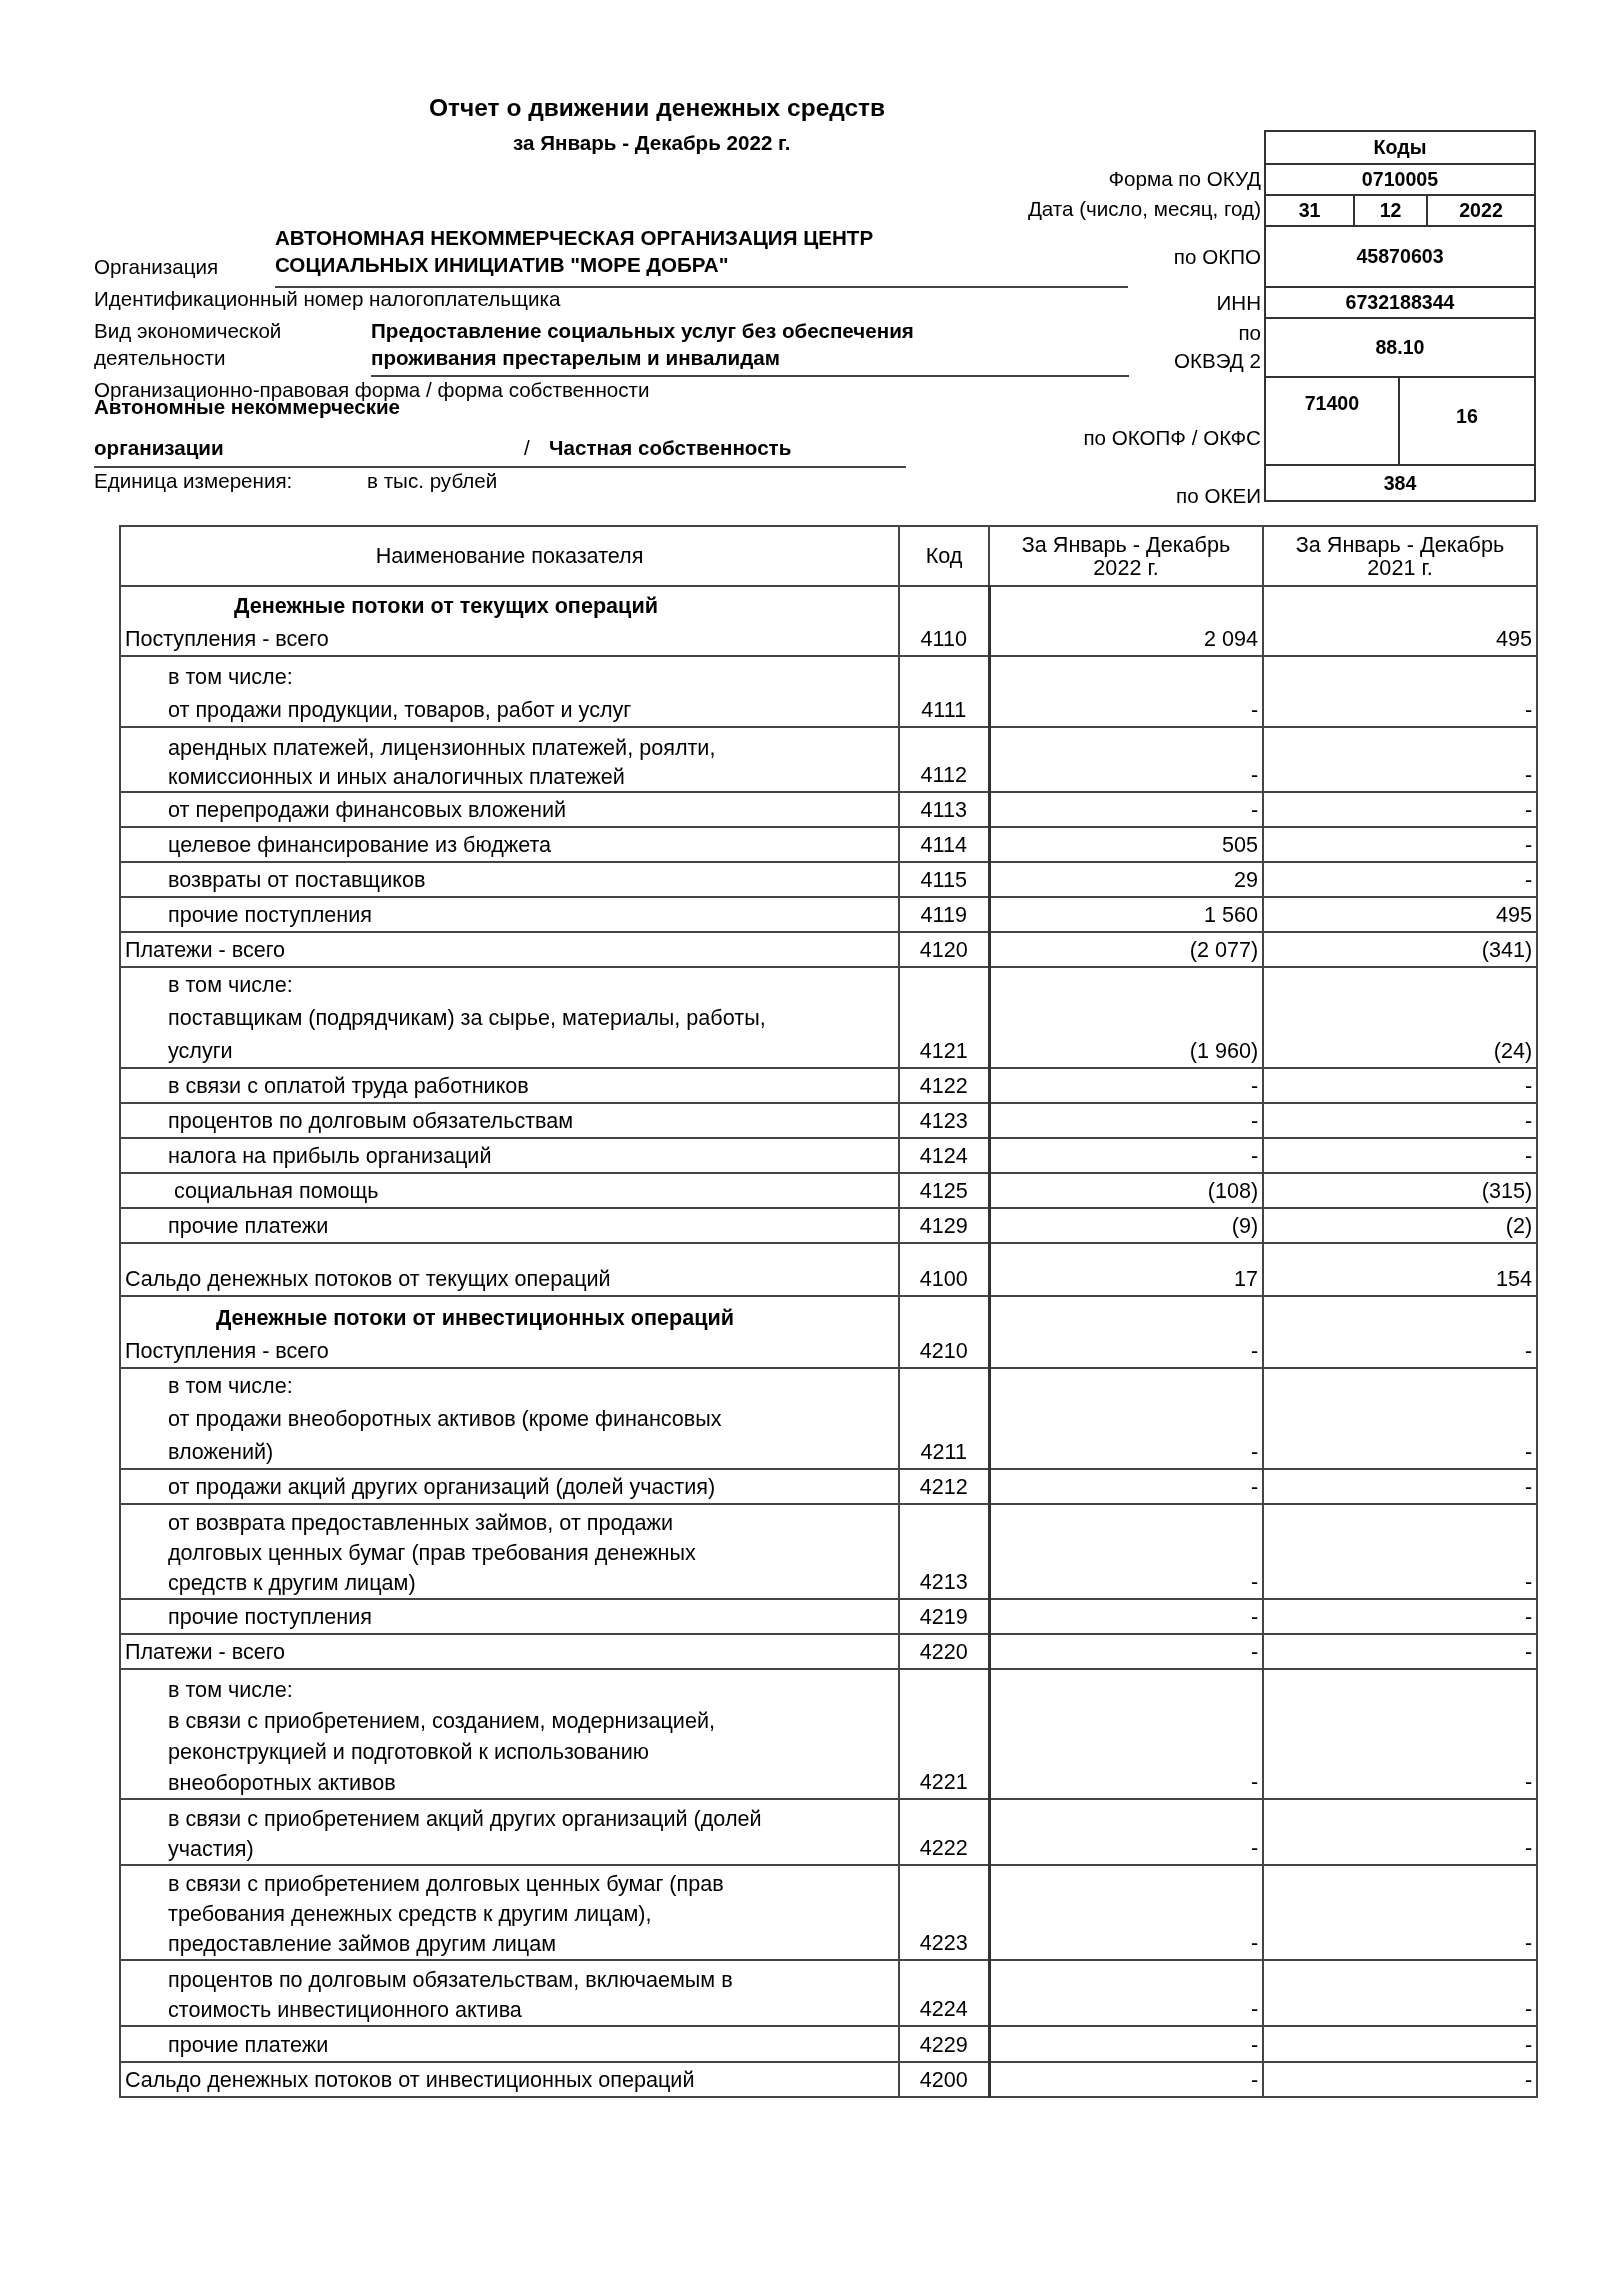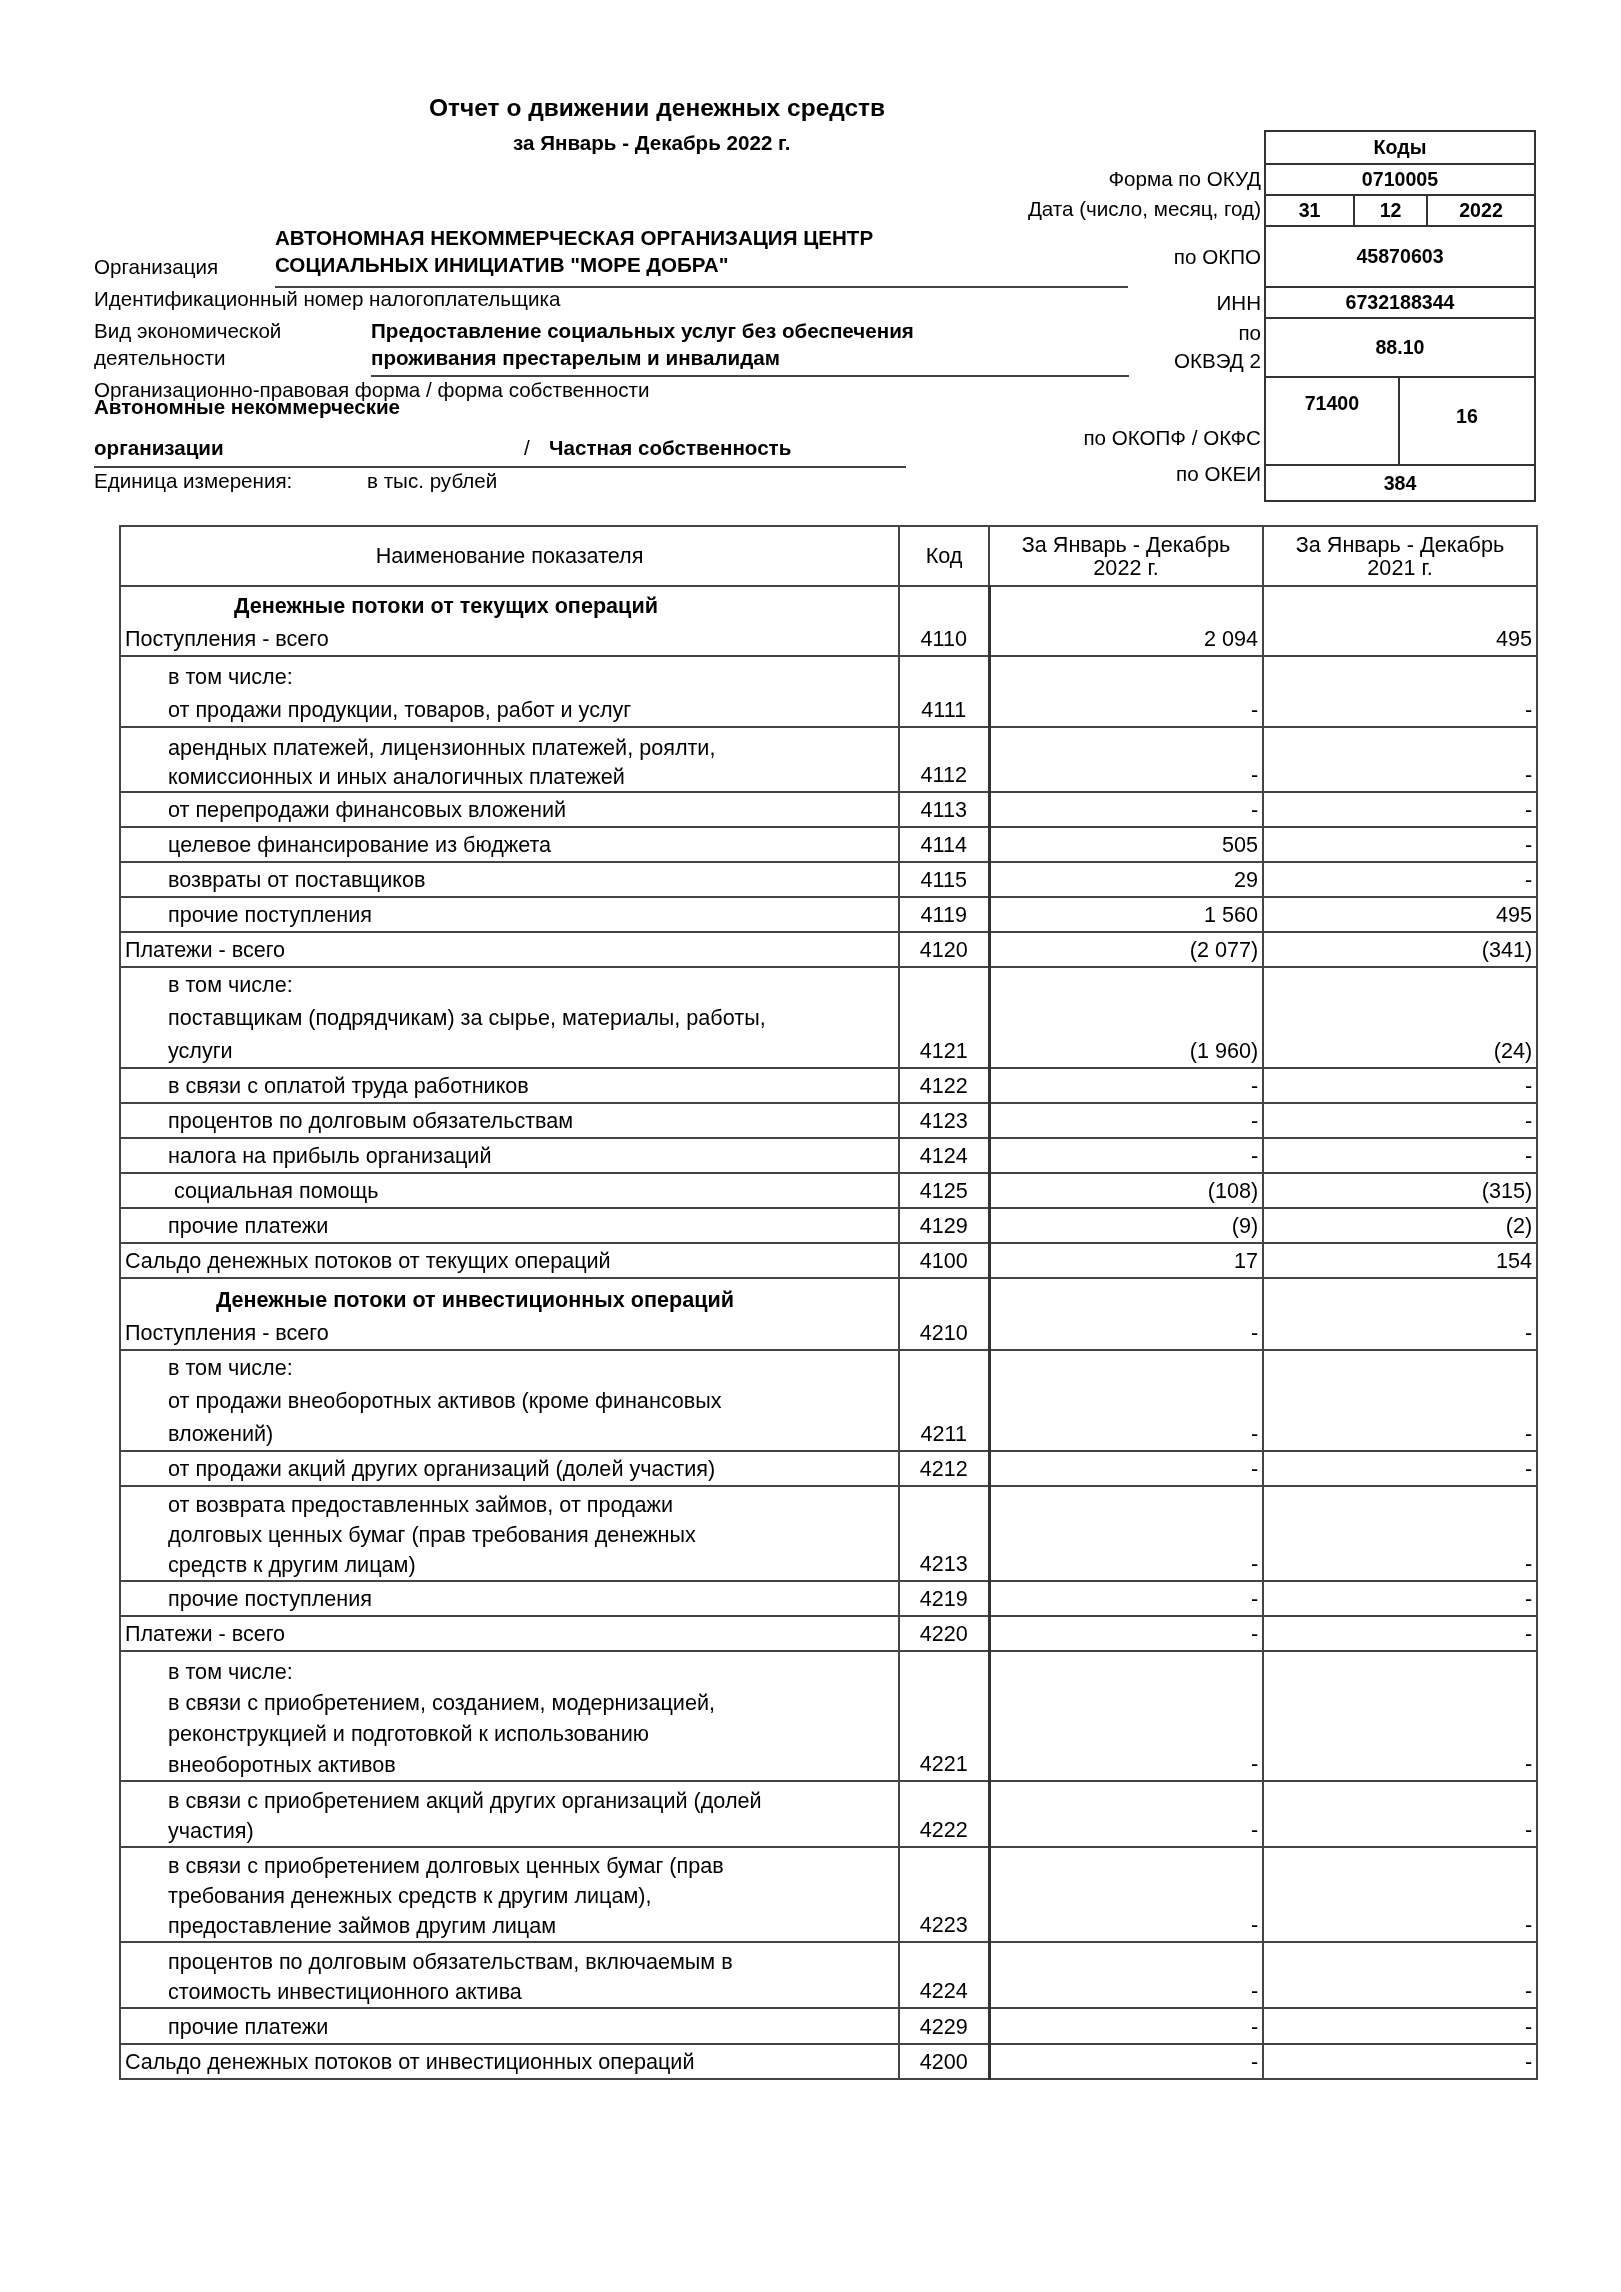--- a/index.html
+++ b/index.html
@@ -36,21 +36,21 @@
 <div class="abs title" style="left:429px; top:94px;">Отчет о движении денежных средств</div>
 <div class="abs subtitle" style="left:513px; top:131px;">за Январь - Декабрь 2022 г.</div>
 
 <div class="abs lbl" style="right:360px; top:167px;">Форма по ОКУД</div>
 <div class="abs lbl" style="right:360px; top:197px;">Дата (число, месяц, год)</div>
 <div class="abs lbl" style="right:360px; top:245px;">по ОКПО</div>
 <div class="abs lbl" style="right:360px; top:291px;">ИНН</div>
 <div class="abs lbl" style="right:360px; top:321px; text-align:right;">по</div>
 <div class="abs lbl" style="right:360px; top:349px;">ОКВЭД 2</div>
 <div class="abs lbl" style="right:360px; top:426px;">по ОКОПФ / ОКФС</div>
-<div class="abs lbl" style="right:360px; top:462px;margin-left:37px;">по ОКЕИ</div>
+<div class="abs lbl" style="right:360px; top:484px;margin-left:37px;">по ОКЕИ</div>
 
 <table class="codes">
   <tbody>
       <tr class="outer-top" style="height:33px;">
         <td colspan="6">Коды</td>
       </tr>
   <tr style="height:31px;">
         <td colspan="6">0710005</td>
       </tr>
   <tr style="height:31px;">
@@ -211,21 +211,21 @@
     <td class="code">4125</td>
     <td class="num c2022">(108)</td>
     <td class="num">(315)</td>
   </tr>
   <tr class="thick" style="height:35px;">
     <td class="name ind">прочие платежи</td>
     <td class="code">4129</td>
     <td class="num c2022">(9)</td>
     <td class="num">(2)</td>
   </tr>
-  <tr class="thick" style="height:35px;padding-left:43px;">
+  <tr class="thick" style="height:53px;padding-left:43px;">
     <td class="name">Сальдо денежных потоков от текущих операций</td>
     <td class="code">4100</td>
     <td class="num c2022">17</td>
     <td class="num">154</td>
   </tr>
 
   <tr class="thick" style="height:72px;">
     <td class="name">
           <span class="sec" style="padding-right:69px;">Денежные потоки от инвестиционных операций</span>
           <span class="sub">Поступления - всего</span>

